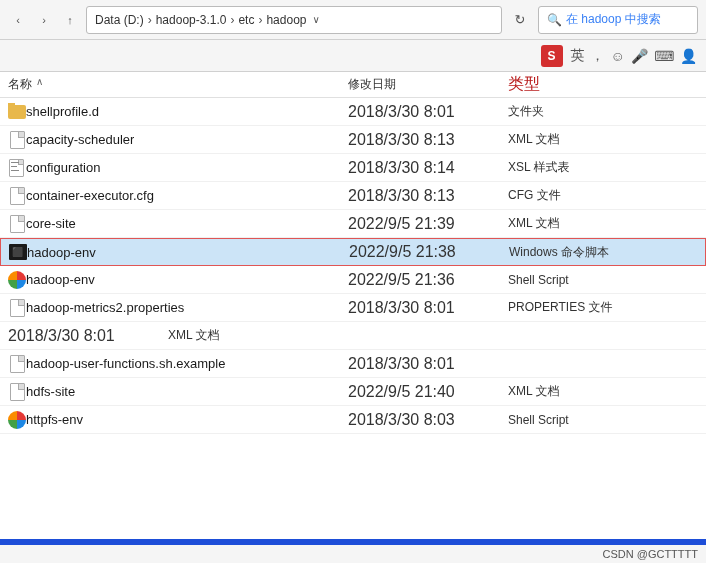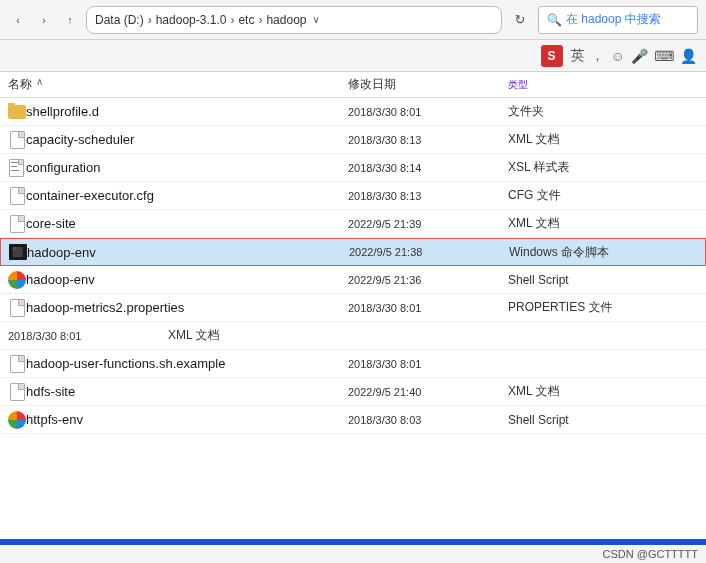--- a/index.html
+++ b/index.html
@@ -41,21 +41,21 @@
       cursor: pointer;
       font-size: 11px;
     }
 
     .address-bar {
       flex: 1;
       display: flex;
       align-items: center;
       background: white;
       border: 1px solid #bbb;
-      border-radius: 8px;
+      border-radius: 3px;
       padding: 3px 8px;
       height: 28px;
       gap: 2px;
     }
 
     .breadcrumb-item {
       color: #333;
       cursor: pointer;
       font-size: 12px;
     }
@@ -186,22 +186,22 @@
     .col-date {
       width: 160px;
       padding: 0 8px;
       font-size: 12px;
       color: #333;
     }
 
     .col-type {
       flex: 1;
       padding: 0 8px;
-      font-size: 10px;
-      color: #6d28d9;
+      font-size: 16px;
+      color: #b91c1c;
     }
 
     
     .file-row {
       display: flex;
       align-items: center;
       height: 28px;
       border-bottom: 1px solid #f0f0f0;
       cursor: pointer;
     }
@@ -232,21 +232,21 @@
       font-size: 13px;
       color: #1a1a1a;
       white-space: nowrap;
       overflow: hidden;
       text-overflow: ellipsis;
     }
 
     .file-date-cell {
       width: 160px;
       padding: 0 8px;
-      font-size: 11px;
+      font-size: 16px;
       color: #333;
     }
 
     .file-type-cell {
       flex: 1;
       padding: 0 8px;
       font-size: 12px;
       color: #333;
     }
 

